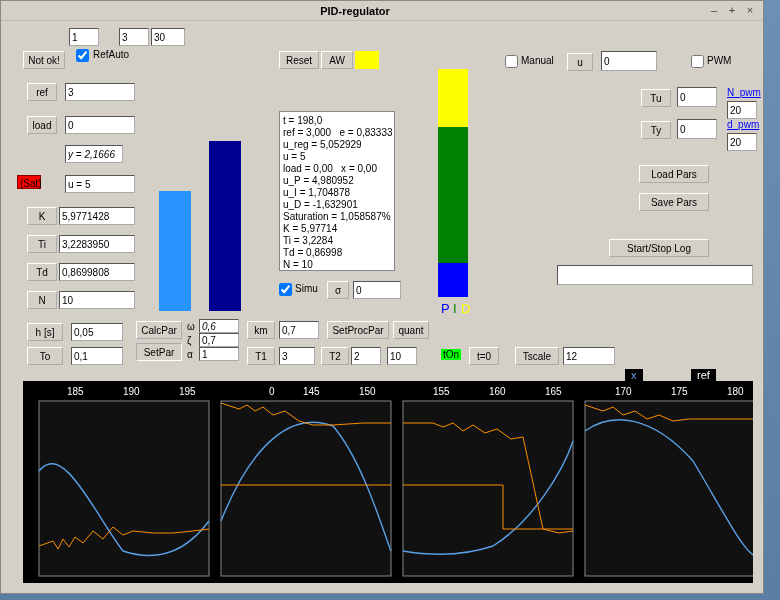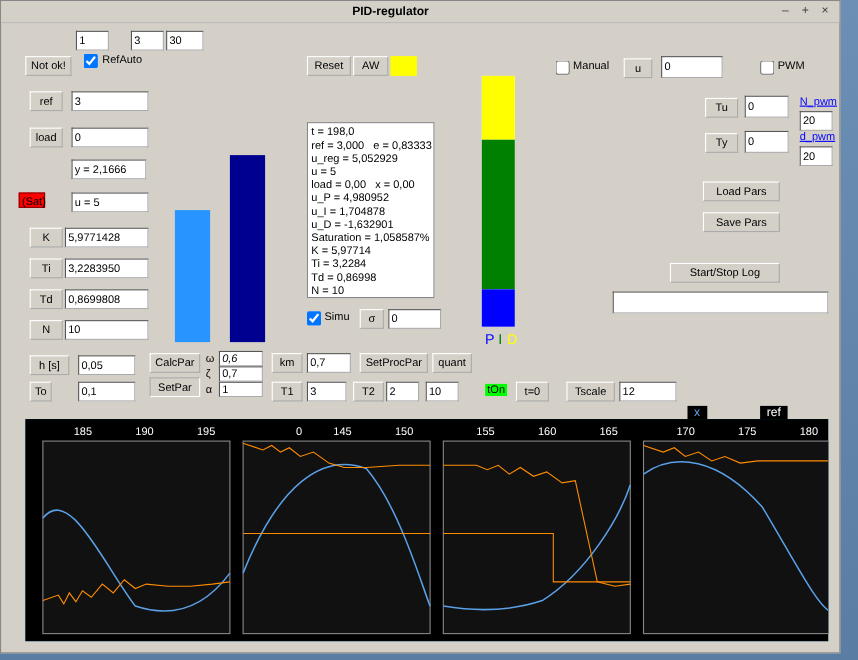--- a/index.html
+++ b/index.html
@@ -41,41 +41,41 @@
     <input class="input abs" style="left: 150px; top: 7px; width: 34px;" value="30">
     <input type="checkbox" class="cb abs" checked="" style="left: 75px; top: 28px;">
     <span class="lbl abs" style="left:92px;top:28px">RefAuto</span>
 
     <button class="btn abs" style="left:26px;top:62px;width:30px">ref</button>
     <input class="input abs" style="left: 64px; top: 62px; width: 70px;" value="3">
 
     <button class="btn abs" style="left:26px;top:95px;width:30px">load</button>
     <input class="input abs" style="left: 64px; top: 95px; width: 70px;" value="0">
 
-    <input class="input abs" style="left: 64px; top: 124px; width: 68px;" value="y = 2,1666">
+    <input class="input abs" style="left: 64px; top: 124px; width: 58px; font-style: italic;" value="y = 2,1666">
 
     <div class="redbox abs" style="left:16px;top:154px;width:24px;height:14px;line-height:14px">(Sat)</div>
     <input class="input abs" style="left: 64px; top: 154px; width: 70px;" value="u = 5">
 
     <button class="btn abs" style="left:26px;top:186px;width:30px">K</button>
     <input class="input abs" style="left: 58px; top: 186px; width: 76px;" value="5,9771428">
 
     <button class="btn abs" style="left:26px;top:214px;width:30px">Ti</button>
     <input class="input abs" style="left: 58px; top: 214px; width: 76px;" value="3,2283950">
 
     <button class="btn abs" style="left:26px;top:242px;width:30px">Td</button>
     <input class="input abs" style="left: 58px; top: 242px; width: 76px;" value="0,8699808">
 
     <button class="btn abs" style="left:26px;top:270px;width:30px">N</button>
     <input class="input abs" style="left: 58px; top: 270px; width: 76px;" value="10">
 
     <button class="btn abs" style="left:26px;top:302px;width:36px">h [s]</button>
     <input class="input abs" style="left: 70px; top: 302px; width: 52px;" value="0,05">
 
-    <button class="btn abs" style="left:26px;top:326px;width:20px">To</button>
+    <button class="btn abs" style="left:26px;top:326px;width:36px">To</button>
     <input class="input abs" style="left: 70px; top: 326px; width: 52px;" value="0,1">
 
     <button class="btn abs" style="left:135px;top:300px;width:46px">CalcPar</button>
     <button class="btn abs" style="left:135px;top:322px;width:46px;border-style:inset">SetPar</button>
 
     <span class="lbl abs" style="left:186px;top:300px">ω</span>
     <input class="input abs" style="left: 198px; top: 298px; width: 40px; height: 14px; font-style: italic;" value="0,6">
     <span class="lbl abs" style="left:186px;top:314px">ζ</span>
     <input class="input abs" style="left: 198px; top: 312px; width: 40px; height: 14px;" value="0,7">
     <span class="lbl abs" style="left:186px;top:328px">α</span>

